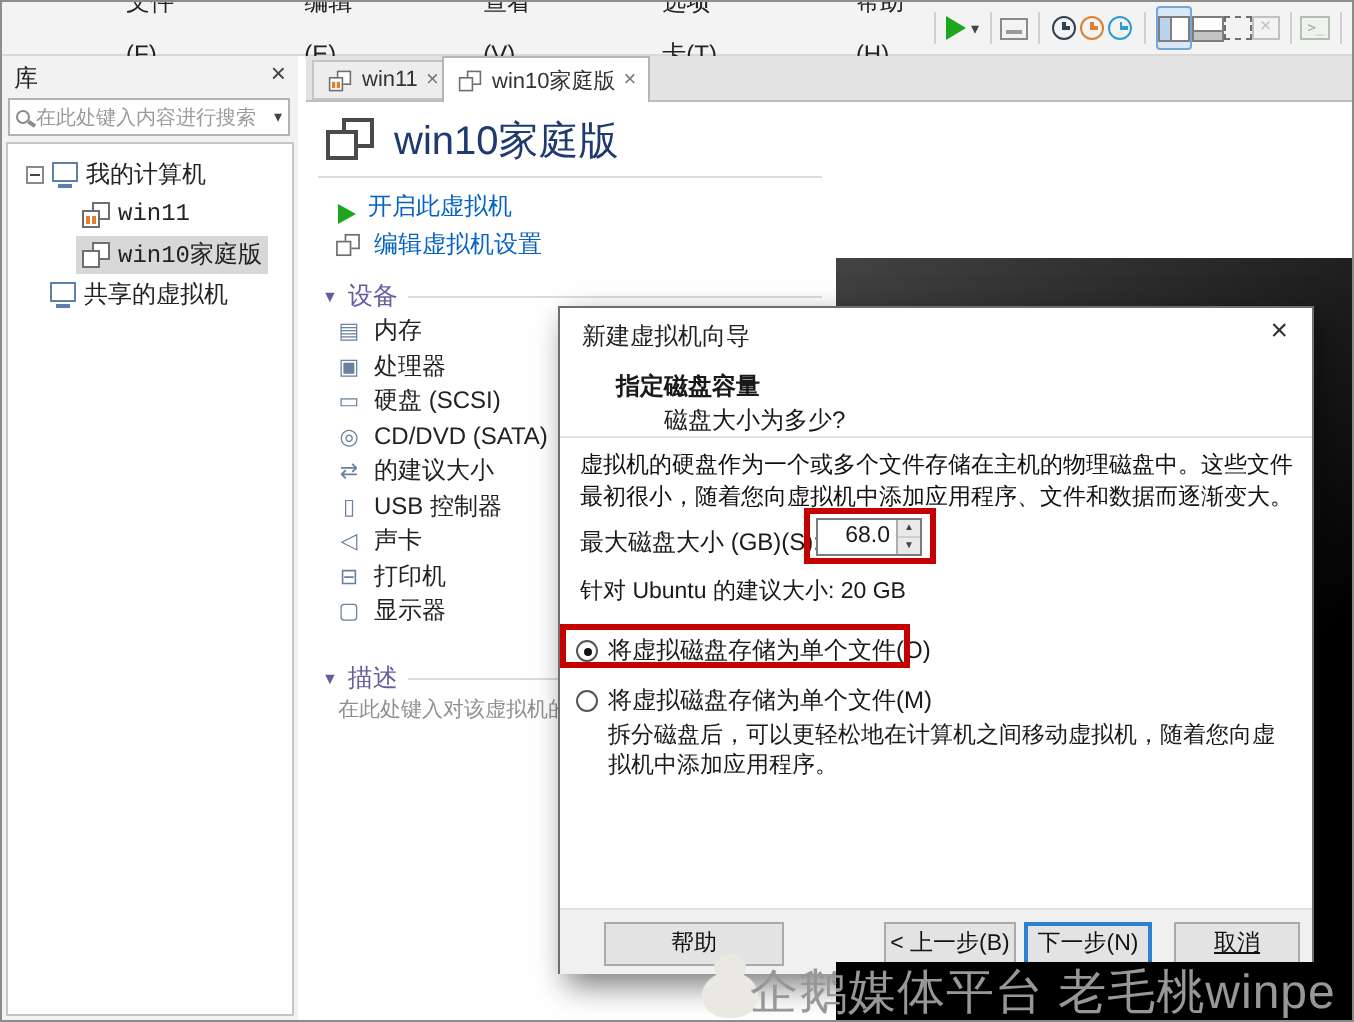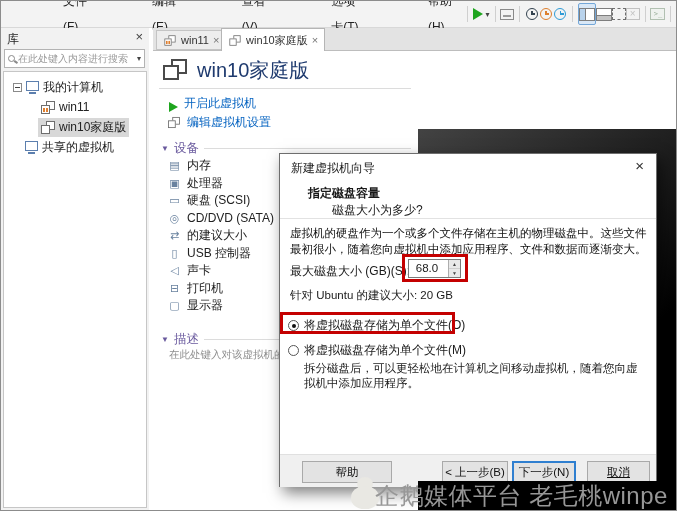--- a/index.html
+++ b/index.html
@@ -32,21 +32,21 @@
   .lib-head { position:absolute; left:0; top:0; right:0; height:20px; }
   .lib-title { position:absolute; left:6px; top:3px; font-size:12px; color:#222; }
   .lib-close { position:absolute; right:6px; top:1px; font-size:13px; color:#444; cursor:default; }
   .searchbox { position:absolute; left:3px; top:21px; width:141px; height:19px; background:#fff; border:1px solid #b3b3b3; display:flex; align-items:center; padding:0 3px; }
   .mag { width:7px; height:7px; border:1.5px solid #8a8a8a; border-radius:50%; position:relative; flex:none; margin-right:3px; }
   .mag::after { content:''; position:absolute; width:4px; height:1.5px; background:#8a8a8a; right:-4px; bottom:-1px; transform:rotate(35deg); }
   .search-ph { font-size:10px; color:#9a9a9a; white-space:nowrap; overflow:hidden; flex:1; }
   .searchbox .dd-arrow { margin-left:0; }
   .treepanel { position:absolute; left:2px; top:43px; width:144px; bottom:2px; background:#fff; border:1px solid #c6c6c6; padding-top:5px; }
   .trow { display:flex; align-items:center; height:20px; font-size:12px; color:#222; white-space:nowrap; }
-  .trow .inner { display:flex; align-items:center; gap:4px; padding:1px 3px; }
+  .trow .inner { display:flex; align-items:center; gap:4px; padding:1px 3px;font-family:Liberation Mono, monospace; }
   .trow.selected .inner { background:#d8d8d8; }
   .expander { width:9px; height:9px; border:1px solid #8a8a8a; background:#fff; position:relative; flex:none; }
   .expander::after { content:''; position:absolute; left:1px; right:1px; top:3.5px; height:1px; background:#444; }
   .mon { width:13px; height:10px; border:1.5px solid #5c7fae; position:relative; flex:none; margin-top:-2px; }
   .mon::after { content:''; position:absolute; left:2px; right:2px; bottom:-3.5px; height:2px; background:#5c7fae; }
   .vmbox { position:relative; width:14px; height:13px; flex:none; }
   .vmbox .b { position:absolute; right:0; top:0; width:9px; height:9px; border:1.5px solid #6e6e6e; background:#fff; }
   .vmbox .f { position:absolute; left:0; bottom:0; width:9px; height:9px; border:1.5px solid #6e6e6e; background:#fff; }
   .vmbox .pause { position:absolute; left:2px; bottom:2px; width:5px; height:4px; display:flex; gap:1px; }
   .vmbox .pause i { width:2px; height:4px; background:#e08030; }
@@ -86,21 +86,21 @@
   
   .dialog { position:absolute; left:278px; top:152px; width:378px; height:334px; background:#fff; border:1px solid #6e6e6e; box-shadow:4px 6px 14px rgba(0,0,0,.5); z-index:5; font-size:12px; color:#1a1a1a; }
   .dlg-title { position:absolute; left:11px; top:6px; font-size:12px; color:#222; }
   .dlg-close { position:absolute; right:12px; top:3px; font-size:15px; color:#333; }
   .dlg-h1 { position:absolute; left:28px; top:31px; font-weight:bold; }
   .dlg-h2 { position:absolute; left:52px; top:48px; }
   .dlg-div { position:absolute; left:0; top:64px; width:100%; height:1px; background:#e2e2e2; }
   .dlg-body { position:absolute; left:10px; top:72px; width:360px; font-size:11.5px; line-height:15.5px; color:#111; }
   .lbl-max { position:absolute; left:10px; top:109px; }
   .spinbox { position:absolute; left:128px; top:105px; width:53px; height:19px; border:1px solid #7a7a7a; background:#fff; display:flex; }
-  .spin-val { flex:1; font-size:11.5px; text-align:center; padding:2px 3px 0 0; }
+  .spin-val { flex:1; font-size:11.5px; text-align:right; padding:2px 3px 0 0; }
   .spin-btns { width:12px; display:flex; flex-direction:column; border-left:1px solid #adadad; }
   .spin-btns span { flex:1; background:#e9e9e9; border-bottom:1px solid #cfcfcf; font-size:5px; color:#444; text-align:center; line-height:8px; }
   .spin-btns span:last-child { border-bottom:none; }
   .hl-red { position:absolute; border:3px solid #c40000; z-index:6; pointer-events:none; }
   .hl-spin { left:122px; top:100px; width:66px; height:28px; }
   .hl-radio { left:0px; top:158px; width:175px; height:22px; }
   .lbl-reco { position:absolute; left:10px; top:134px; font-size:11.5px; }
   .radio-row { position:absolute; display:flex; align-items:center; gap:5px; }
   .radio-row.r1 { left:8px; top:163px; }
   .radio-row.r2 { left:8px; top:188px; }

